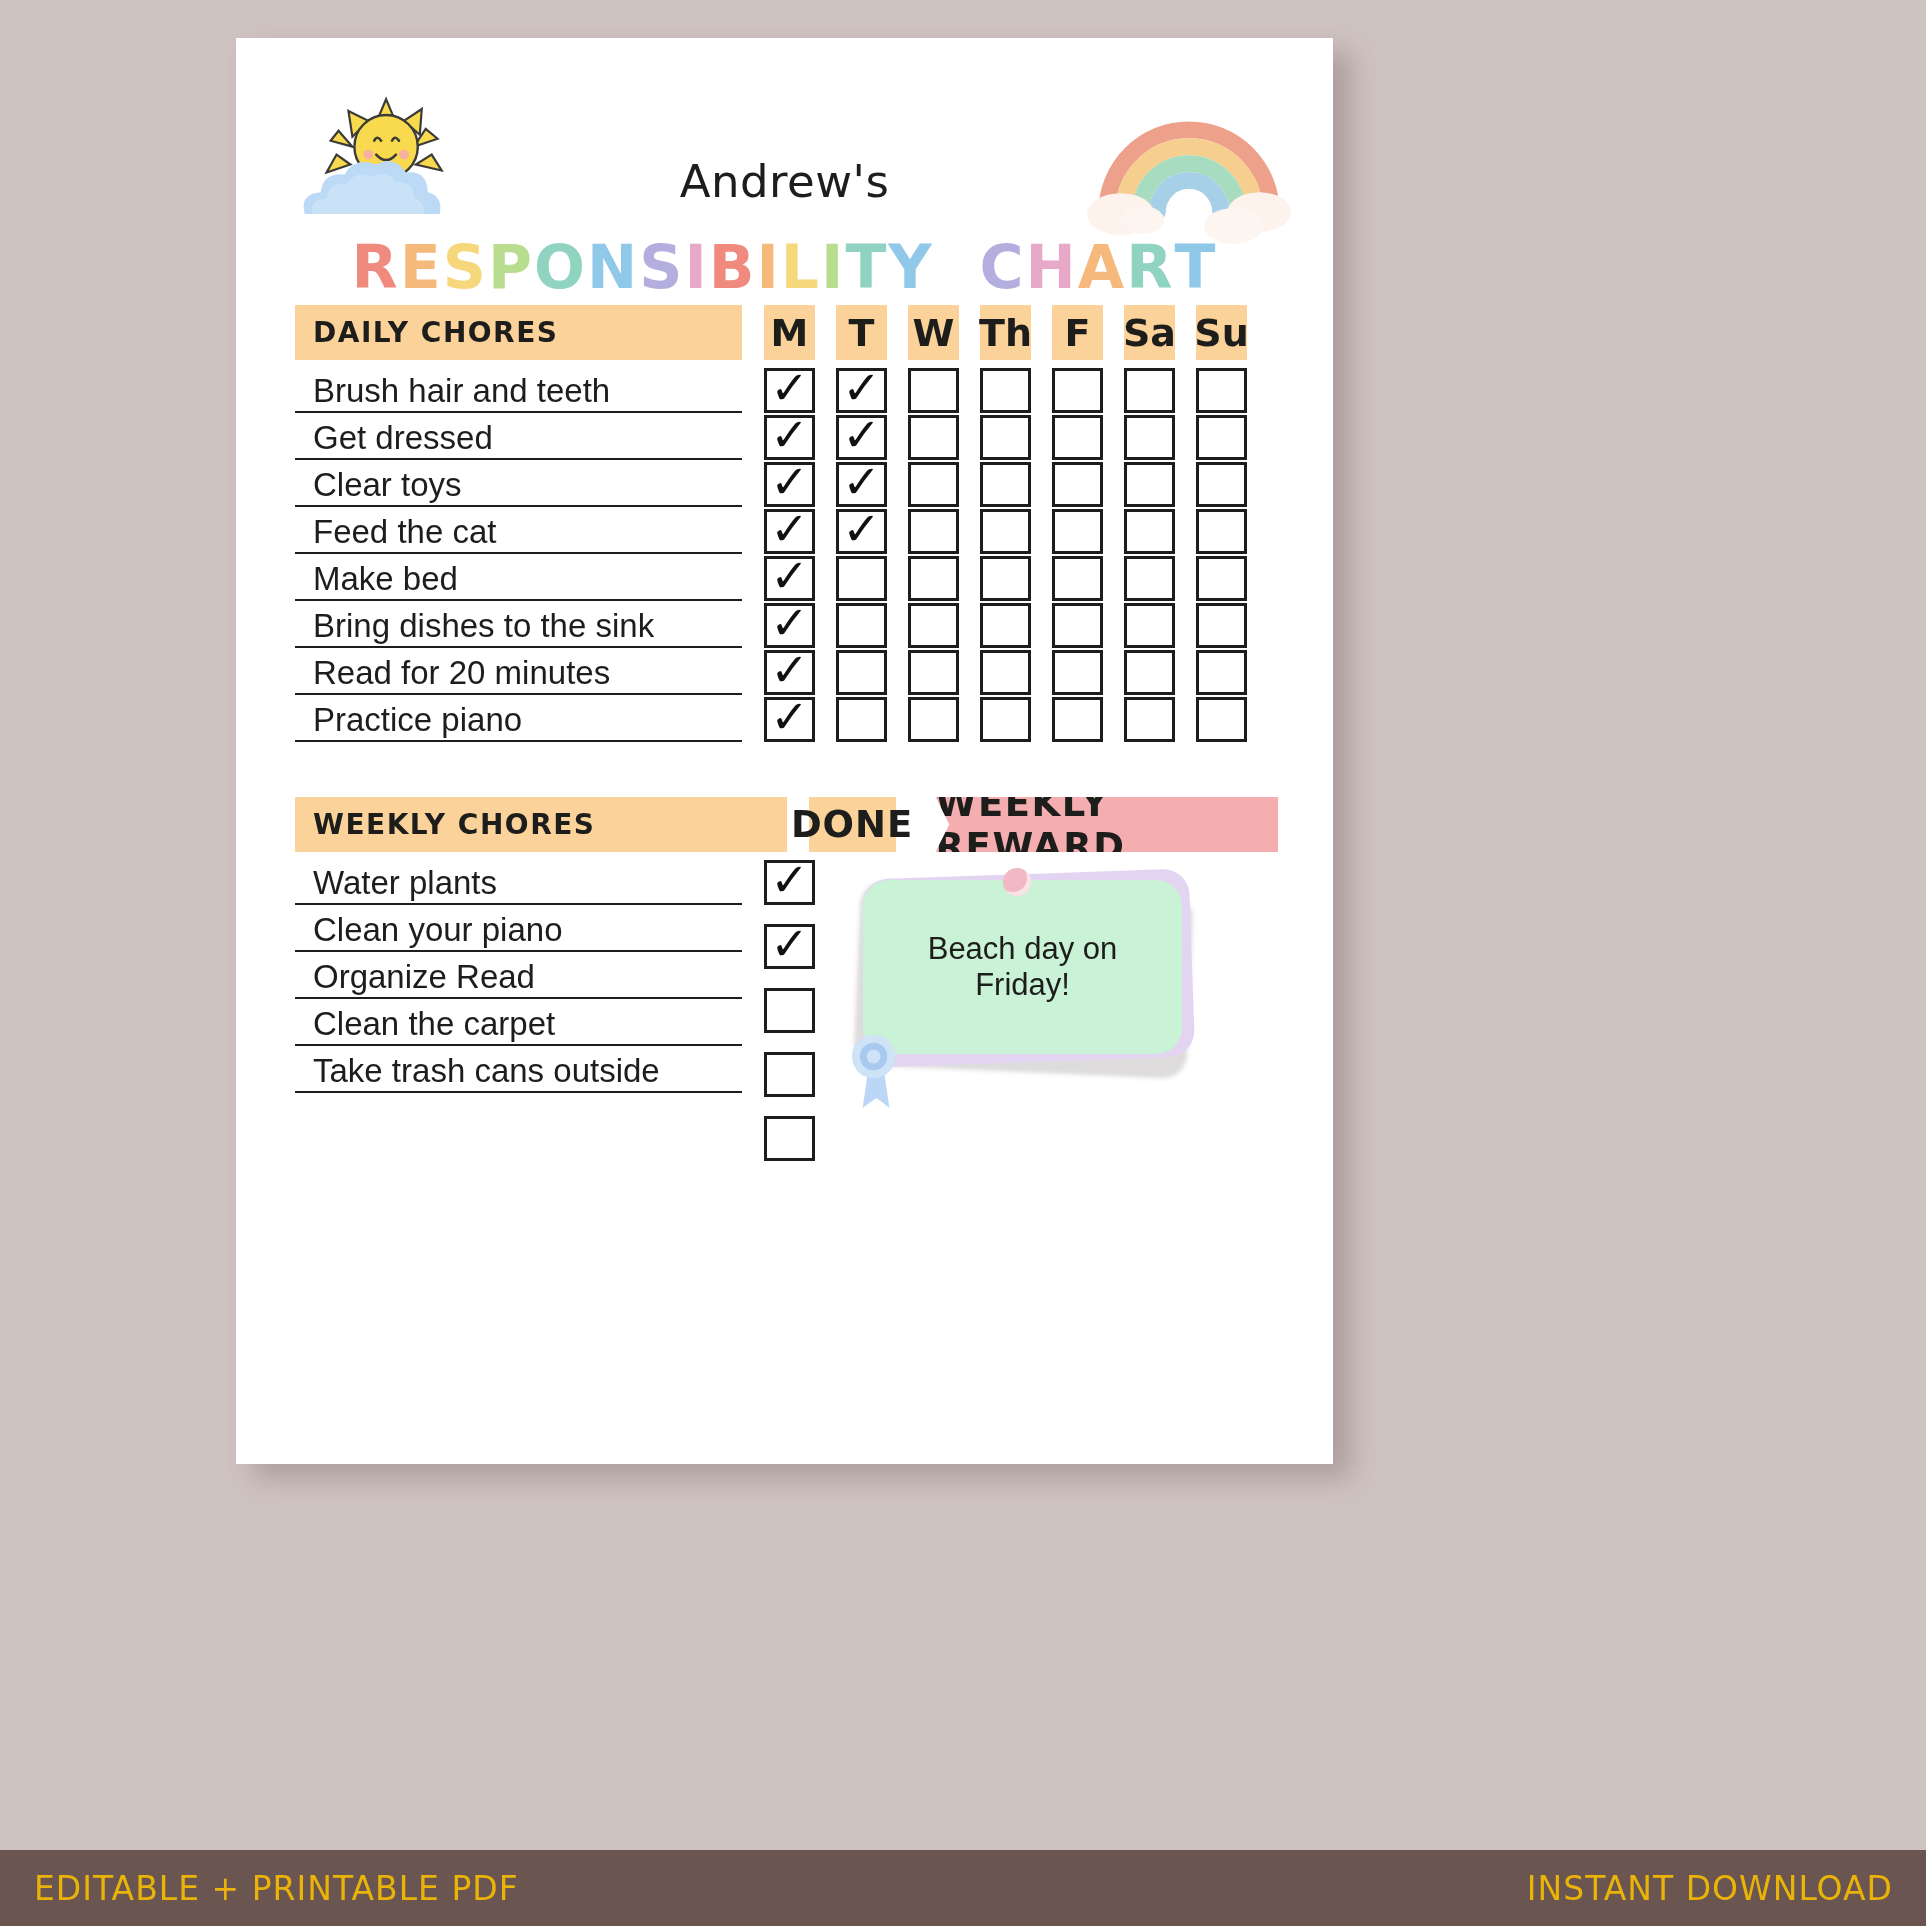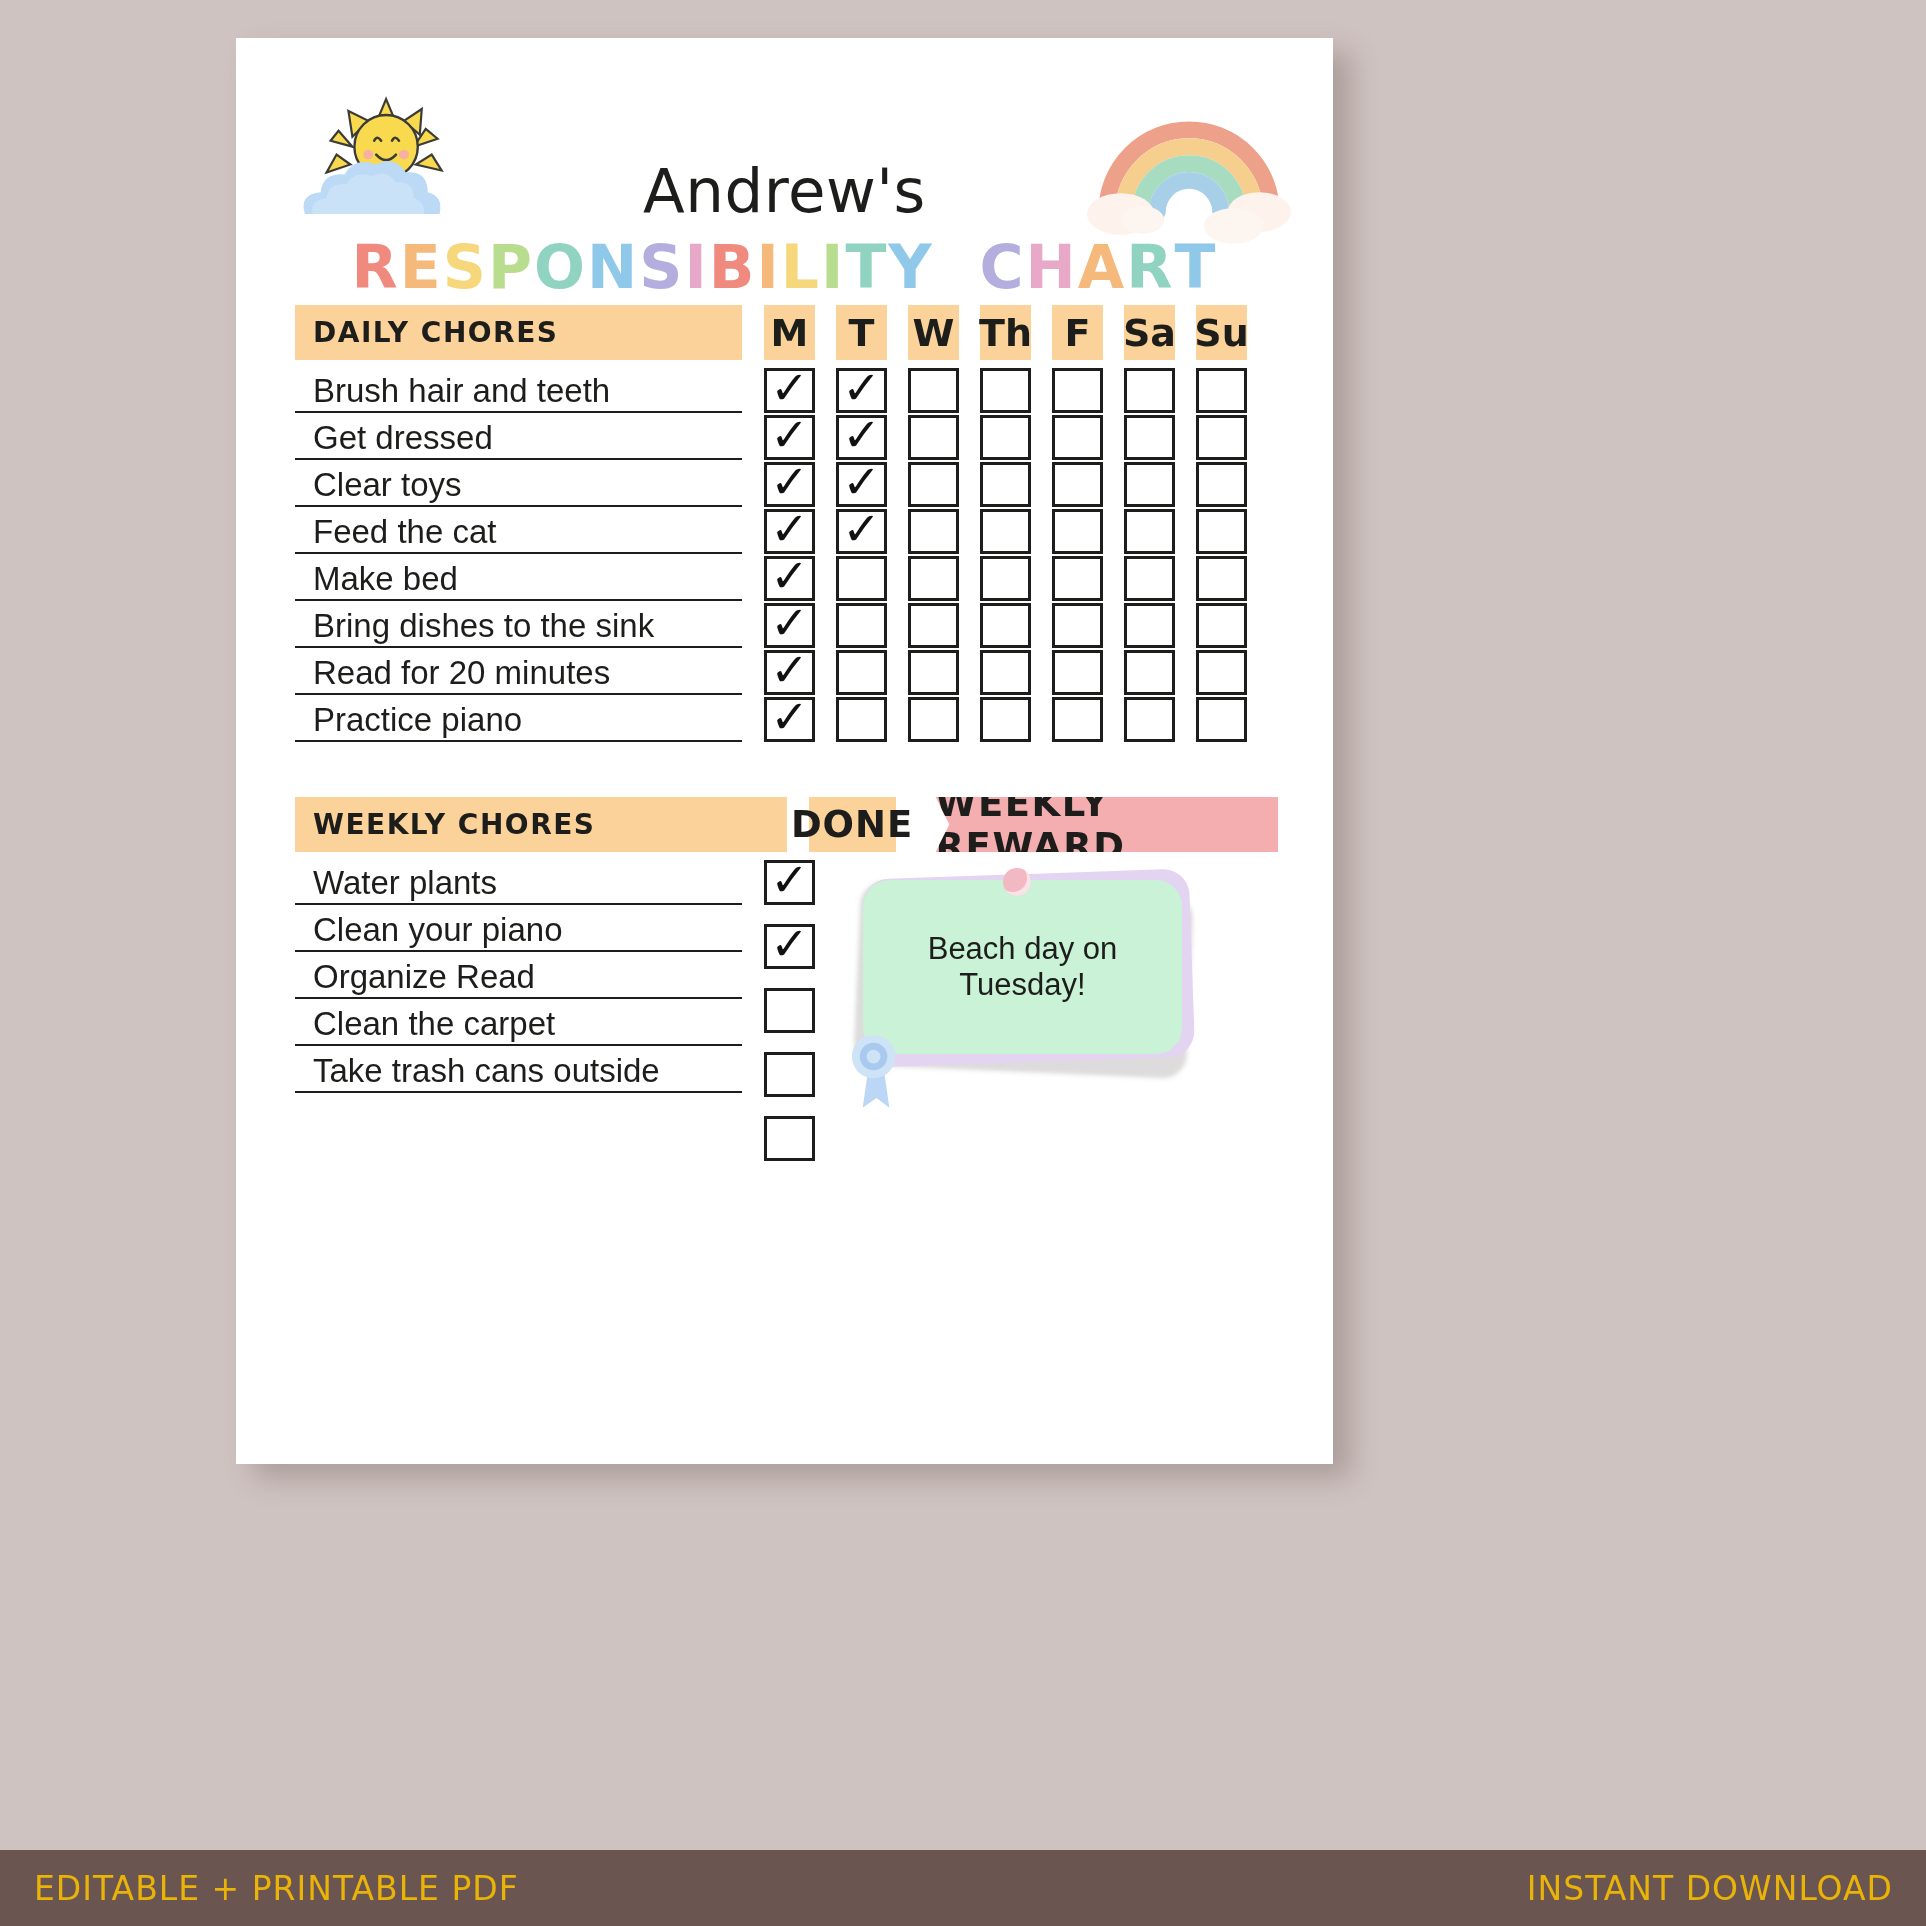--- a/index.html
+++ b/index.html
@@ -28,21 +28,21 @@
   .header-zone {
     position: relative;
     height: 267px;
   }
   #title-name {
     position: absolute;
     top: 117px;
     left: 0;
     width: 100%;
     text-align: center;
-    font-size: 61px;
+    font-size: 45px;
     color: #1d1d1b;
     font-family: "DejaVu Sans", sans-serif;
     letter-spacing: 0.5px;
   }
   #title-sub {
     position: absolute;
     top: 194px;
     left: 0;
     width: 100%;
     text-align: center;
@@ -422,21 +422,21 @@
           <div class="wbox checked"></div>
           <div class="wbox"></div>
           <div class="wbox"></div>
           <div class="wbox"></div>
         </div>
 
       <div class="note-area">
         <div class="note-back-shadow"></div>
         <div class="note-back-purple"></div>
         <div class="note-green">
-          <div class="note-text">Beach day on Tuesday!</div>
+          <div class="note-text">Beach day on Friday!</div>
         </div>
         <div class="pin"></div>
         <svg class="rosette" viewBox="0 0 70 105">
           <path d="M26 58 l-6 42 14 -10 13 10 -6 -42 z" fill="#bcd7f5"></path>
           <circle cx="31" cy="48" r="22" fill="#cfe3f7"></circle>
           <circle cx="31" cy="48" r="14" fill="#a9c9ee"></circle>
           <circle cx="31" cy="48" r="7" fill="#cfe3f7"></circle>
         </svg>
       </div>
     </div>

